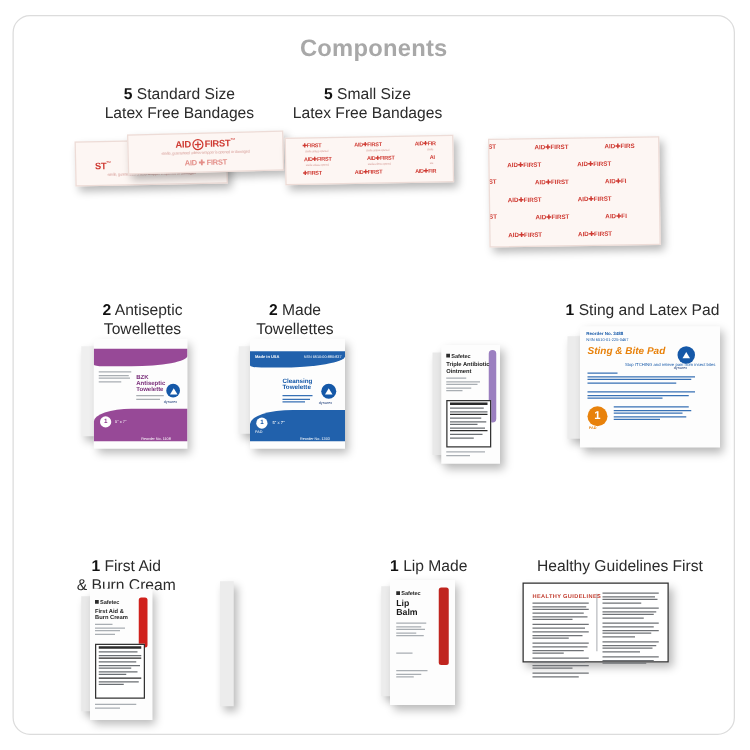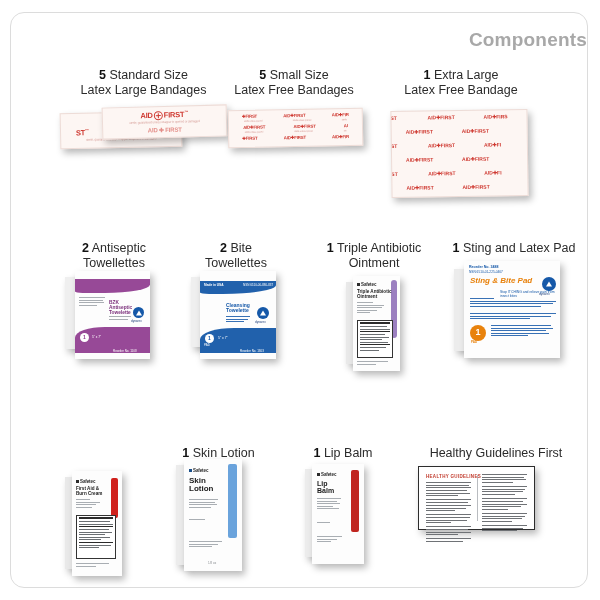--- a/index.html
+++ b/index.html
@@ -23,21 +23,21 @@
     border: 1px solid #dcdcdc;
     border-radius: 14px;
     box-sizing: border-box;
     background: #ffffff;
   }
   .page-title {
     position: absolute;
     left: 0;
     top: 16px;
     width: 100%;
-    text-align: right;
+    text-align: center;
     font-size: 19px;
     font-weight: bold;
     color: #a8a8a8;
     letter-spacing: 0.2px;
   }
 
   
   .item { position: absolute; }
   .caption {
     position: absolute;
@@ -201,21 +201,21 @@
 </head>
 <body>
 
 <div class="panel">
 
   <div class="page-title">Components</div>
 
   <div class="item" style="left:45px; top:40px; width:175px; height:110px;">
     <div class="caption" style="top:0;">
       <b>5</b> <span>Standard Size
-Latex Large Bandages</span>
+Latex Free Bandages</span>
     </div>
     <div class="shot" style="left:4px; top:53px; width:165px; height:48px;">
 
       <div class="bandage shadow" style="left:0; top:6px; width:120px; height:34px; transform:rotate(-1.2deg);">
         <div class="brandrow" style="top:14px; font-size:7.5px;">
           <span>ST<sup style="font-size:4px">™</sup></span>
           <span>AID<span class="cross" style="width:7px;height:7px;margin:0 1px;"><i style="position:absolute;left:2.6px;top:1px;width:1.3px;height:4.6px;background:#cf3a32"></i><i style="position:absolute;left:1px;top:2.6px;width:4.6px;height:1.3px;background:#cf3a32"></i></span>FIRST<sup style="font-size:4px">™</sup></span>
         </div>
         <div class="brandrow sub" style="top:24px; font-size:3.2px;">
             <span>sterile, guaranteed unless wrapper is opened or damaged</span>
@@ -266,24 +266,20 @@
         <div class="brandrow" style="top:25px; font-size:4.4px;">
           <span>✚FIRST</span>
             <span>AID✚FIRST</span>
             <span>AID✚FIR</span>
         </div>
       </div>
     </div>
   </div>
 
   <div class="item" style="left:370px; top:40px; width:160px; height:155px;">
-    <div class="caption" style="top:0;">
-      <b>1</b> <span>Extra Large
-Latex Free Bandage</span>
-    </div>
     <div class="shot" style="left:10px; top:57px; width:140px; height:90px;">
       <div class="bandage shadow" style="left:0; top:0; width:135px; height:85px; transform:rotate(-0.8deg);">
         <div class="pad-tile" style="left:-6px;  top:3px;  font-size:5px;">IRST</div>
         <div class="pad-tile" style="left:36px;  top:3px;  font-size:5px;">AID✚FIRST</div>
         <div class="pad-tile" style="left:92px;  top:3px;  font-size:5px;">AID✚FIRS</div>
         <div class="pad-tile" style="left:14px;  top:17px; font-size:5px;">AID✚FIRST</div>
         <div class="pad-tile" style="left:70px;  top:17px; font-size:5px;">AID✚FIRST</div>
         <div class="pad-tile" style="left:-6px;  top:31px; font-size:5px;">IRST</div>
         <div class="pad-tile" style="left:36px;  top:31px; font-size:5px;">AID✚FIRST</div>
         <div class="pad-tile" style="left:92px;  top:31px; font-size:5px;">AID✚FI</div>
@@ -325,21 +321,21 @@
         <div style="position:absolute;left:56px;top:48px;font-size:3px;color:#1f3f7a;">dynarex</div>
         <div style="position:absolute;left:5px;top:62px;width:9px;height:9px;border-radius:50%;background:#fff;color:#8e3a8e;font-size:5px;font-weight:bold;text-align:center;line-height:9px;">1</div>
         <div style="position:absolute;left:17px;top:64px;font-size:3.2px;color:#fff;">5" x 7"</div>
         <div style="position:absolute;left:38px;top:78px;font-size:3px;color:#fff;">Reorder No. 1108</div>
       </div>
     </div>
   </div>
 
   <div class="item" style="left:155px; top:213px; width:140px; height:150px;">
     <div class="caption" style="top:0;">
-      <b>2</b> <span>Bite
+      <b>2</b> <span>Made
 Towellettes</span>
     </div>
     <div class="shot" style="left:25px; top:45px; width:94px; height:92px;">
       <div class="pack shadow" style="left:0; top:6px; width:13px; height:70px; background:#efefef;"></div>
       <div class="pack shadow" style="left:9px; top:0; width:76px; height:88px;">
         <div style="position:absolute;left:0;top:10px;width:100%;height:13px;background:#1558a8;border-radius:0 0 70% 12%;opacity:.95;"></div>
         <div style="position:absolute;left:0;top:57px;width:100%;height:25px;background:#1558a8;border-radius:45% 0 0 0;opacity:.95;"></div>
         <div style="position:absolute;left:4px;top:12px;font-size:3.2px;color:#fff;font-weight:bold;">Made in USA</div>
         <div style="position:absolute;left:43px;top:12px;font-size:3px;color:#fff;">NSN 6510-00-880-837</div>
         <div class="ttl" style="left:26px; top:32px; font-size:5px; color:#1558a8;">Cleansing<br>Towelette</div>
@@ -352,24 +348,20 @@
         <div style="position:absolute;left:55px;top:49px;font-size:3px;color:#1f3f7a;">dynarex</div>
         <div style="position:absolute;left:5px;top:63px;width:9px;height:9px;border-radius:50%;background:#fff;color:#1558a8;font-size:5px;font-weight:bold;text-align:center;line-height:9px;">1</div>
         <div style="position:absolute;left:4px;top:72px;font-size:3px;color:#fff;">PAD</div>
         <div style="position:absolute;left:18px;top:65px;font-size:3.4px;color:#fff;">5" x 7"</div>
         <div style="position:absolute;left:40px;top:78px;font-size:3px;color:#fff;">Reorder No. 1303</div>
       </div>
     </div>
   </div>
 
   <div class="item" style="left:293px; top:213px; width:140px; height:150px;">
-    <div class="caption" style="top:0;">
-      <b>1</b> <span>Triple Antibiotic
-Ointment</span>
-    </div>
     <div class="shot" style="left:42px; top:50px; width:66px; height:98px;">
       <div class="pack shadow" style="left:0; top:6px; width:10px; height:82px; background:#e9e9e9;"></div>
       <div class="pack shadow" style="left:7px; top:0; width:47px; height:95px;">
         <div style="position:absolute;right:3px;top:4px;width:6px;height:58px;background:#9b7fc0;border-radius:3px;"></div>
         <div class="safetec" style="left:4px; top:6px;"><span class="sq"></span>Safetec</div>
         <div class="ttl" style="left:4px; top:14px; font-size:4.6px;">Triple Antibiotic<br>Ointment</div>
         <div class="txtblk" style="left:4px; top:26px; width:28px;">
           <i style="width:58%"></i>
             <i style="width:96%"></i>
             <i style="width:88%"></i>
@@ -396,21 +388,21 @@
       </div>
     </div>
   </div>
 
   <div class="item" style="left:428px; top:213px; width:150px; height:150px;">
     <div class="caption" style="top:0;">
       <b>1</b> <span>Sting and Latex Pad</span>
     </div>
     <div class="shot" style="left:15px; top:35px; width:115px; height:100px;">
       <div class="pack shadow" style="left:0; top:8px; width:14px; height:82px; background:#ececec;"></div>
-      <div class="pack shadow" style="left:10px; top:0; width:96px; height:97px;">
+      <div class="pack shadow" style="left:10px; top:0; width:112px; height:97px;">
         <div style="position:absolute;left:5px;top:4px;font-size:3.6px;color:#1558a8;font-weight:bold;">Reorder No. 3488</div>
         <div style="position:absolute;left:5px;top:9px;font-size:3.2px;color:#1558a8;">NSN 6510-01-225-0467</div>
         <div class="ttl" style="left:6px; top:16px; font-size:8px; color:#e8820c; font-style:italic;">Sting &amp; Bite Pad</div>
         <div class="dyn-logo" style="left:78px; top:16px; width:14px; height:14px;"></div>
         <div style="position:absolute;left:75px;top:31px;font-size:3px;color:#1f3f7a;">dynarex</div>
         <div style="position:absolute;left:36px;top:29px;font-size:3.4px;color:#1558a8;">Stop ITCHING and relieve pain from insect bites</div>
         <div class="txtblk" style="left:6px; top:37px; width:86px;">
           <i style="width:28%;background:#1558a8"></i>
           <i style="width:100%;background:#1558a8"></i>
           <i style="width:96%;background:#1558a8"></i>
@@ -428,20 +420,24 @@
           <i style="width:100%;background:#1558a8"></i>
           <i style="width:88%;background:#1558a8"></i>
           <i style="width:94%;background:#1558a8"></i>
           <i style="width:60%;background:#1558a8"></i>
         </div>
       </div>
     </div>
   </div>
 
   <div class="item" style="left:20px; top:418px; width:140px; height:150px;">
+    <div class="caption" style="top:0;">
+      <b>1</b> <span>First Aid
+&amp; Burn Cream</span>
+    </div>
     <div class="shot" style="left:34px; top:40px; width:72px; height:108px;">
       <div class="pack shadow" style="left:0; top:6px; width:10px; height:92px; background:#e9e9e9;"></div>
       <div class="pack shadow" style="left:7px; top:0; width:50px; height:105px;">
         <div style="position:absolute;right:4px;top:7px;width:7px;height:40px;background:#d0211c;border-radius:2px;"></div>
         <div class="safetec" style="left:4px; top:8px;"><span class="sq"></span>Safetec</div>
         <div class="ttl" style="left:4px; top:16px; font-size:4.6px;">First Aid &amp;<br>Burn Cream</div>
         <div class="txtblk" style="left:4px; top:28px; width:26px;">
           <i style="width:54%"></i>
             <i style="width:92%"></i>
             <i style="width:78%"></i>
@@ -463,51 +459,28 @@
         </div>
         <div class="txtblk" style="left:4px; top:92px; width:38px;">
           <i style="width:86%"></i>
             <i style="width:52%"></i>
         </div>
       </div>
     </div>
   </div>
 
   <div class="item" style="left:145px; top:418px; width:125px; height:150px;">
-    <div class="caption" style="top:0;">
-      <b>1</b> <span>Skin Lotion</span>
-    </div>
     <div class="shot" style="left:20px; top:28px; width:80px; height:116px;">
       <div class="pack shadow" style="left:0; top:6px; width:11px; height:100px; background:#ececec;"></div>
-      <div class="pack shadow" style="left:8px; top:0; width:58px; height:112px;">
-        <div style="position:absolute;right:5px;top:5px;width:9px;height:74px;background:#6aa3dc;border-radius:2px;"></div>
-        <div class="safetec" style="left:5px; top:9px;"><span class="sq" style="background:#1a4f8a"></span>Safetec</div>
-        <div class="ttl" style="left:5px; top:18px; font-size:8px;">Skin<br>Lotion</div>
-        <div class="txtblk" style="left:5px; top:40px; width:30px;">
-          <i style="width:96%"></i>
-            <i style="width:88%"></i>
-            <i style="width:92%"></i>
-            <i style="width:72%"></i>
-        </div>
-        <div class="txtblk" style="left:5px; top:60px; width:26px;">
-          <i style="width:60%"></i>
-        </div>
-        <div class="txtblk" style="left:5px; top:82px; width:34px;">
-          <i style="width:96%"></i>
-            <i style="width:84%"></i>
-            <i style="width:68%"></i>
-        </div>
-        <div style="position:absolute;left:24px;top:102px;font-size:3px;color:#8b8f93;">1/8 oz</div>
-      </div>
     </div>
   </div>
 
   <div class="item" style="left:272px; top:418px; width:120px; height:150px;">
     <div class="caption" style="top:0;">
-      <b>1</b> <span>Lip Balm</span>
+      <b>1</b> <span>Lip Made</span>
     </div>
     <div class="shot" style="left:22px; top:33px; width:72px; height:104px;">
       <div class="pack shadow" style="left:0; top:5px; width:10px; height:88px; background:#ececec;"></div>
       <div class="pack shadow" style="left:7px; top:0; width:52px; height:100px;">
         <div style="position:absolute;right:5px;top:6px;width:8px;height:62px;background:#c0251f;border-radius:2px;"></div>
         <div class="safetec" style="left:5px; top:8px;"><span class="sq"></span>Safetec</div>
         <div class="ttl" style="left:5px; top:16px; font-size:7px;">Lip<br>Balm</div>
         <div class="txtblk" style="left:5px; top:34px; width:26px;">
           <i style="width:94%"></i>
             <i style="width:78%"></i>

